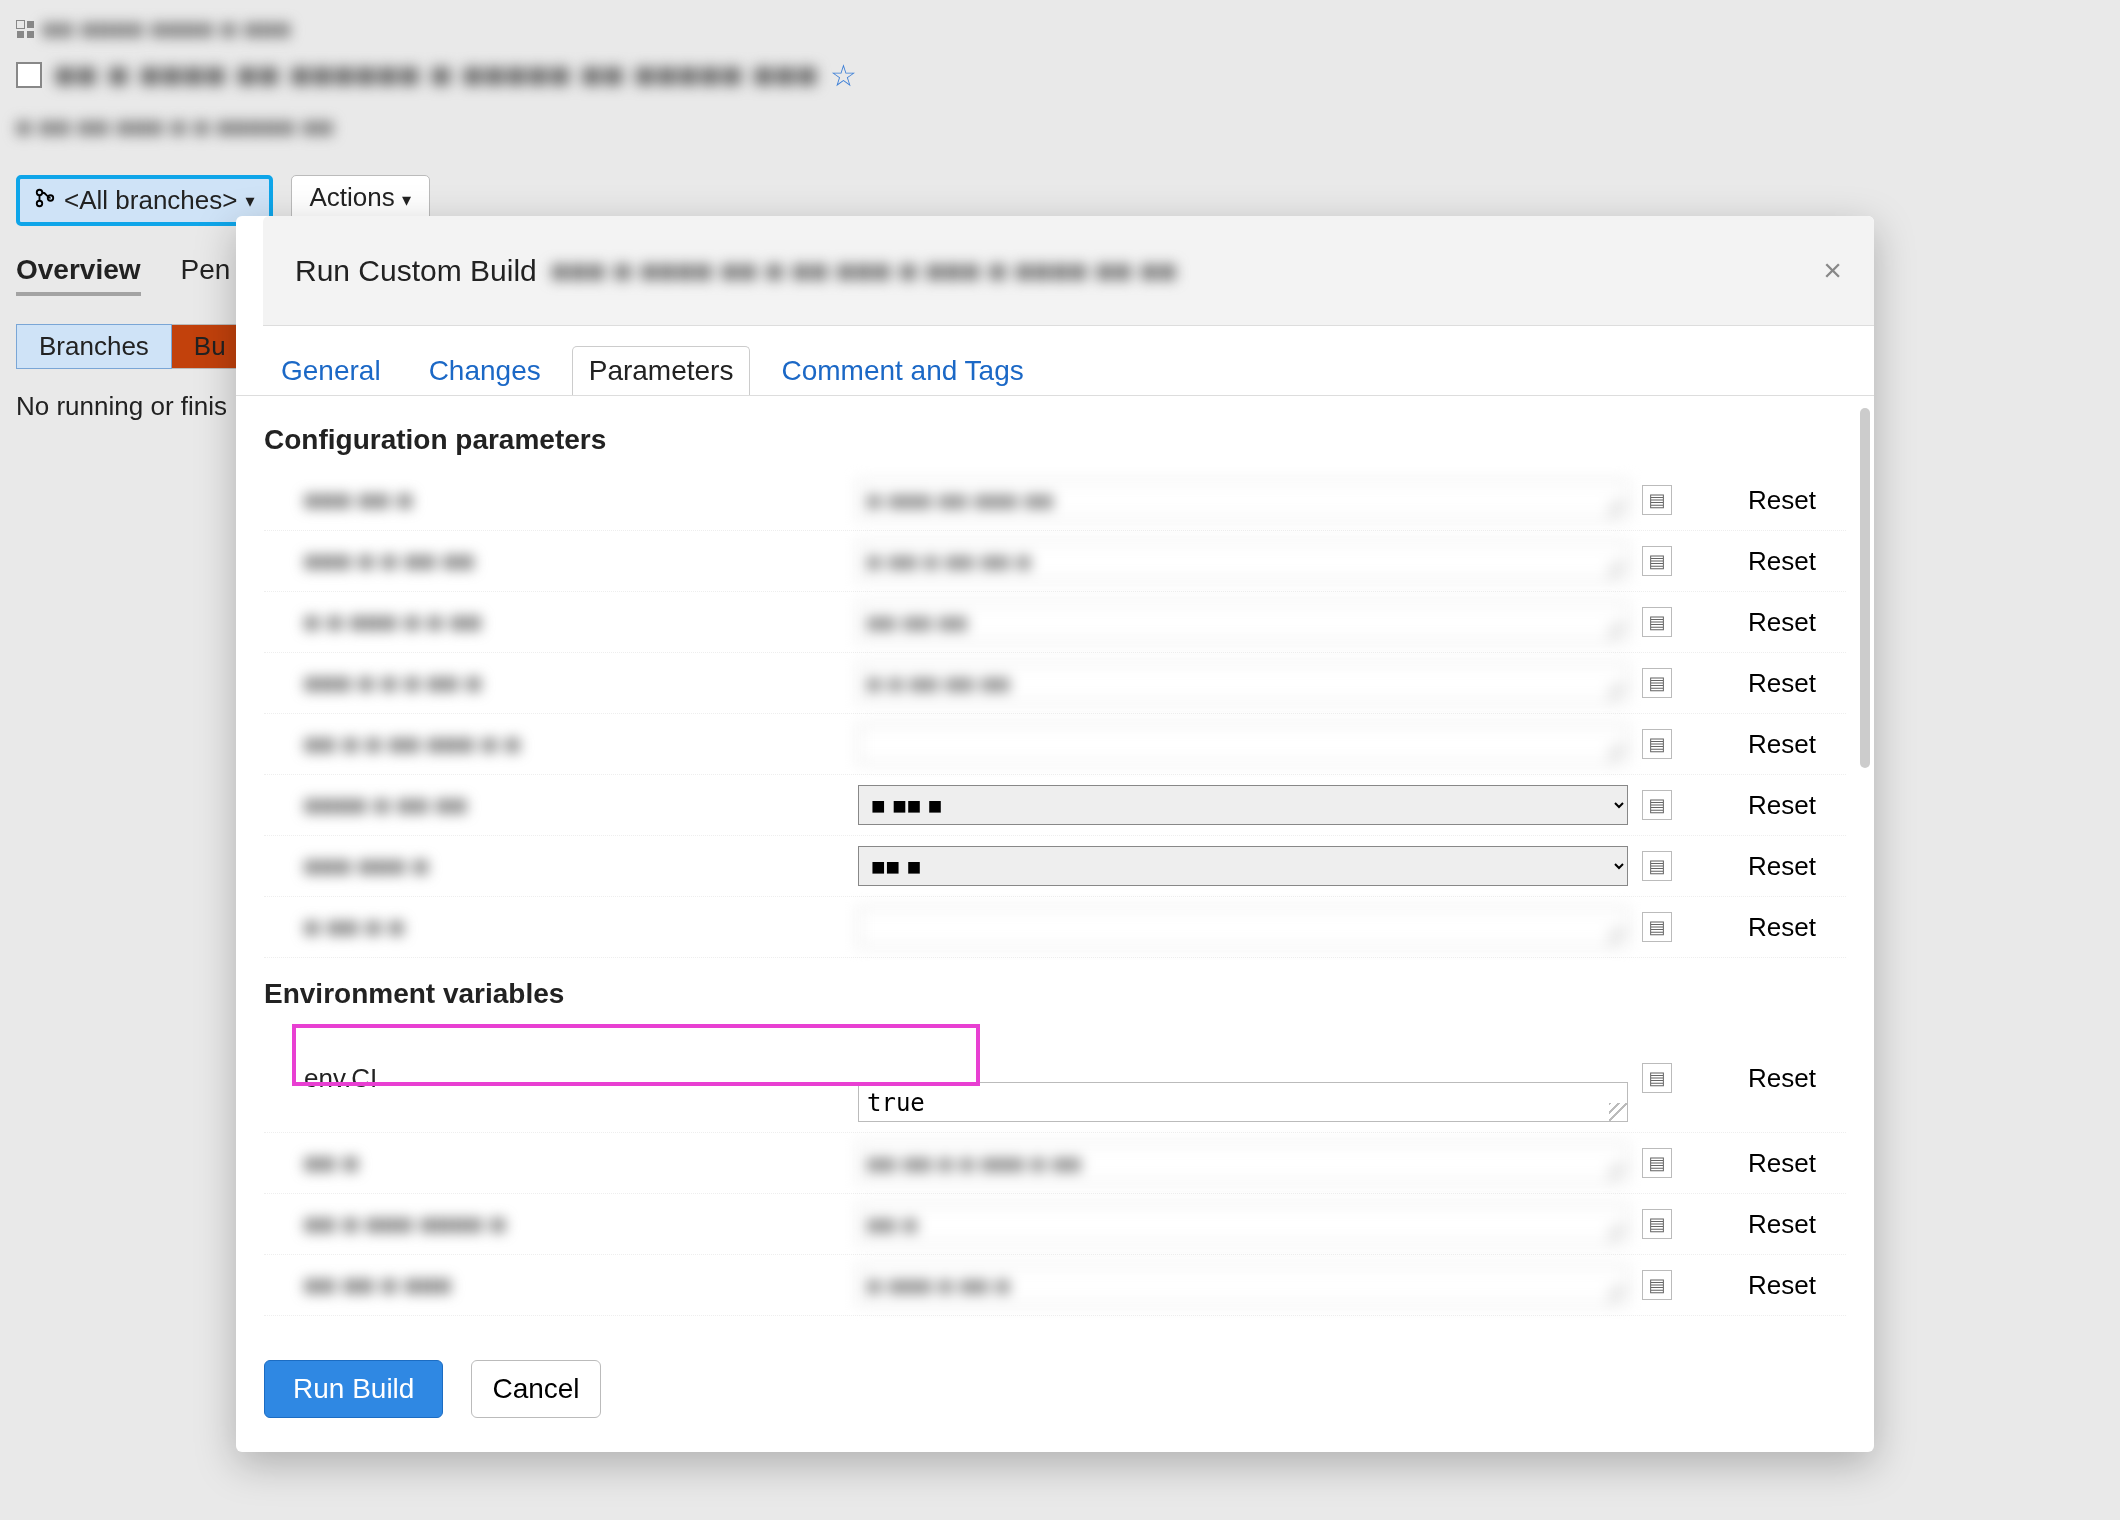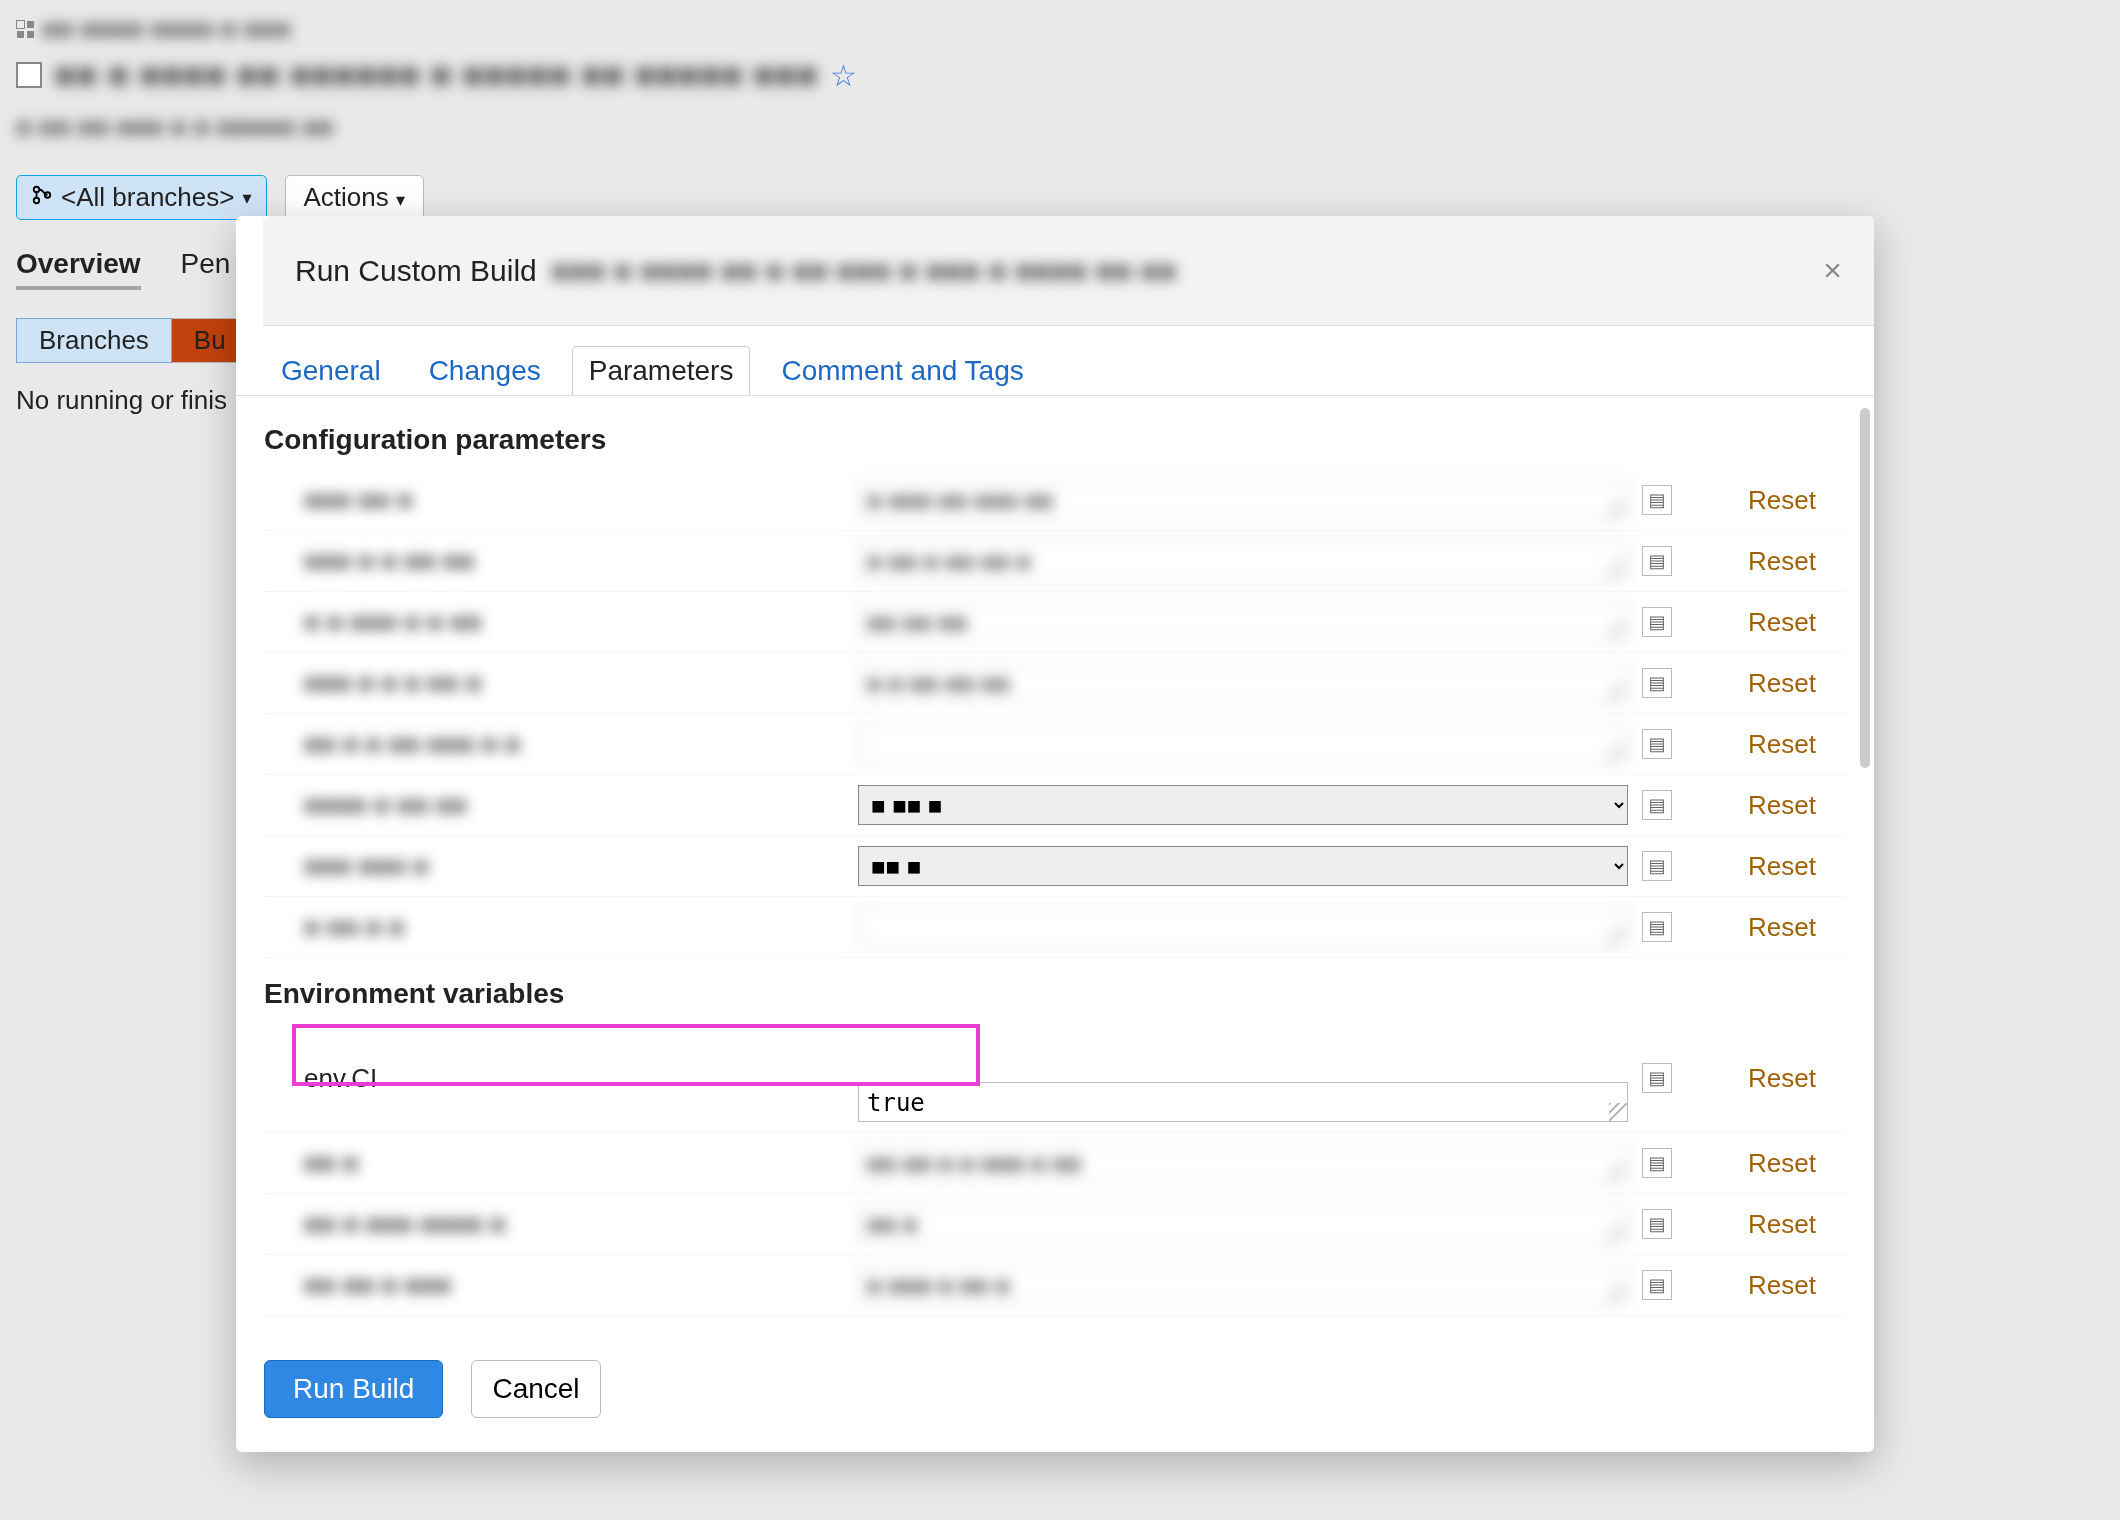--- a/index.html
+++ b/index.html
@@ -18,22 +18,22 @@
   .bg-breadcrumb { display:flex; align-items:center; gap:8px; height:30px; }
   .bg-icon-grid { width:18px;height:18px;display:inline-block;position:relative; }
   .bg-icon-grid::before,.bg-icon-grid::after{content:"";position:absolute;width:7px;height:7px;border:1px solid #888;}
   .bg-icon-grid::before{left:0;top:0;box-shadow:10px 0 0 -1px #888,0 10px 0 -1px #888,10px 10px 0 -1px #888;}
   .bg-title-row { display:flex; align-items:center; gap:12px; margin-top:10px; }
   .bg-checkbox { width:26px;height:26px;border:2px solid #888;background:#fff; }
   .bg-star { color:#3d7fd6; font-size:30px; }
   .bg-sub { margin-top:16px;}
   .toolbar { display:flex; gap:18px; margin-top:32px; }
   .branch-btn {
-    background:#cfe3f7; border:1px solid #0ea5e9; border-radius:5px;
-    padding:0 14px; display:flex; align-items:center; gap:8px; font-size:26px;
+    background:#cfe3f7; border:4px solid #0ea5e9; border-radius:5px;
+    padding:6px 14px; display:flex; align-items:center; gap:8px; font-size:26px;
   }
   .actions-btn {
     background:#fff; border:1px solid #bbb; border-radius:5px;
     padding:6px 18px; font-size:26px;
   }
   .tabs { display:flex; gap:40px; margin-top:28px; font-size:28px; }
   .tab-active { font-weight:700; border-bottom:4px solid #a3a3a3; padding-bottom:6px; }
   .subbar { display:flex; gap:0; margin-top:28px; }
   .seg-btn { background:#c2410c; border:1px solid #bbb; padding:6px 22px; font-size:26px; }
   .seg-btn.active{ background:#cfe3f7;border-color:#7aa6d6;}
@@ -86,21 +86,21 @@
     background-position: right bottom;
   }
   .param-select {
     border:1px solid #888; background:#eee; height:40px; width:100%;
     font-size:24px; padding:4px 8px;
   }
   .param-iconbtn {
     width:30px;height:30px;border:1px solid #bbb;background:#fff;display:flex;align-items:center;justify-content:center;
     font-size:18px; color:#666; cursor:pointer;
   }
-  .param-reset { color:#a16207; font-size:26px; text-align:right; cursor:pointer; }
+  .param-reset { color:#000000; font-size:26px; text-align:right; cursor:pointer; }
   .highlight-box {
     position:absolute; border:4px solid #e83fd2; pointer-events:none;
   }
   .modal-footer {
     padding:26px 28px 34px 28px; display:flex; gap:28px;
   }
   .btn-primary {
     background:#2f88e3; color:#fff; border:1px solid #1c6cc2; border-radius:6px;
     font-size:28px; padding:12px 28px; cursor:pointer;
   }

